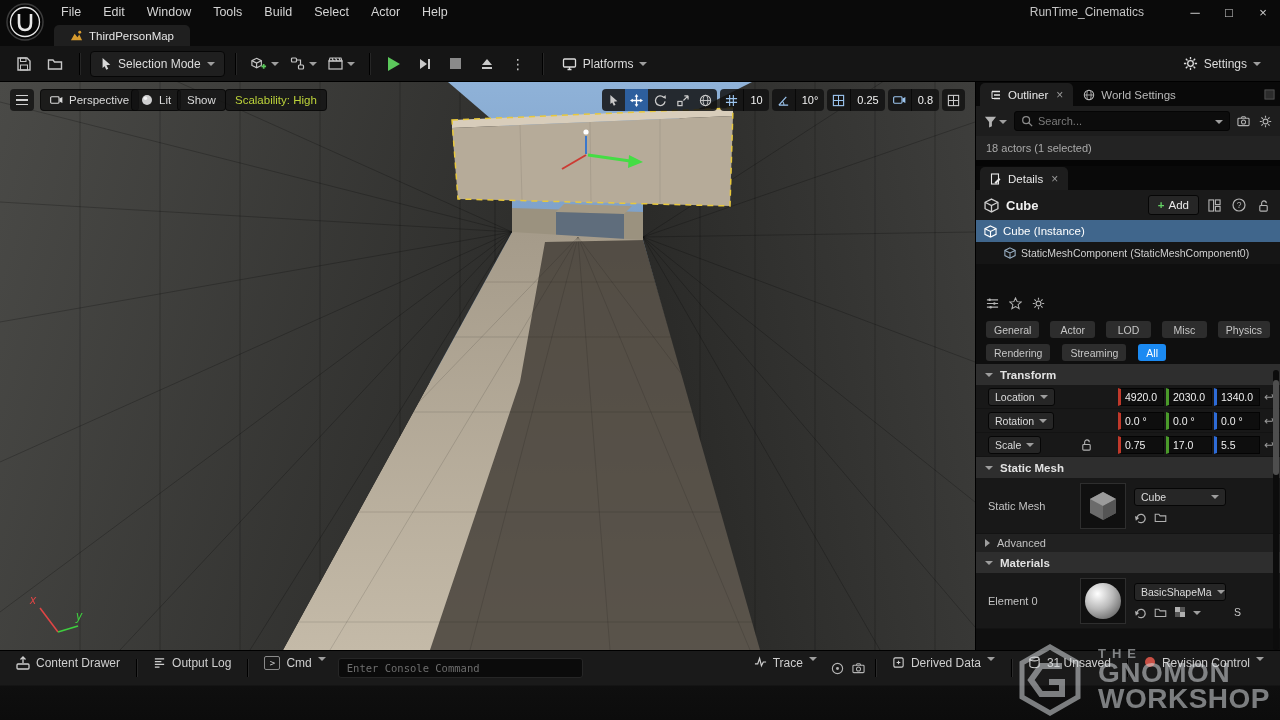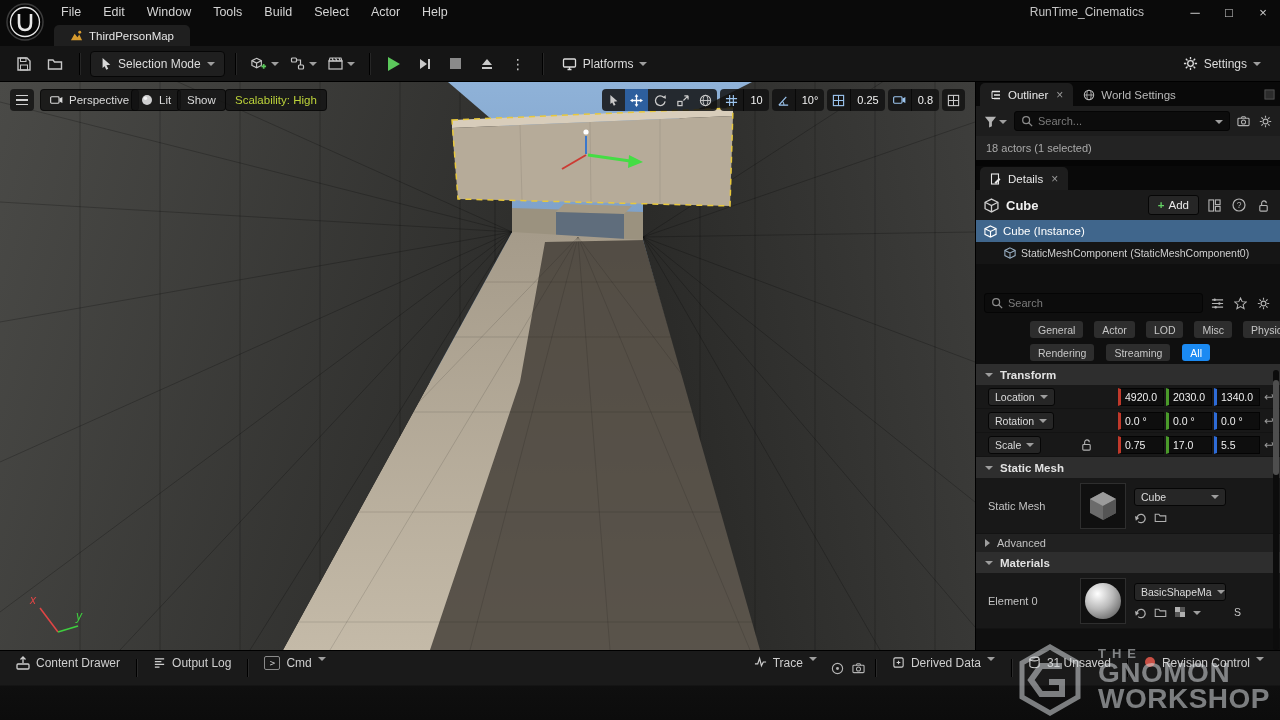--- a/index.html
+++ b/index.html
@@ -84,21 +84,21 @@
   .det-title { color:#f0f0f0; font-size:13px; font-weight:bold; }
   .add-btn { margin-left:auto; height:20px; display:flex; align-items:center; gap:4px; background:#262626;
              border:1px solid #060606; border-radius:3px; padding:0 9px; color:#e8e8e8; font-size:11.5px; }
   .add-btn .plus { color:#63cf63; font-weight:bold; }
   .inst-row { height:22px; background:#40668c; display:flex; align-items:center; gap:6px; padding:0 8px;
               color:#fff; font-size:11.5px; flex:none; }
   .comp-row { height:22px; background:#151515; display:flex; align-items:center; gap:5px; padding:0 8px 0 28px;
               color:#cfcfcf; font-size:10.5px; flex:none; white-space:nowrap; overflow:hidden; }
   .det-gap { height:24px; background:#0f0f0f; flex:none; }
   .det-search { height:30px; display:flex; align-items:center; gap:6px; padding:0 8px; flex:none; }
-  .chips { display:flex; gap:11px; padding:3px 10px; flex:none;margin-left:44px; }
+  .chips { display:flex; gap:11px; padding:3px 10px; flex:none; }
   .chip { height:17px; background:#2d2d2d; border-radius:3px; display:flex; align-items:center; justify-content:center;
           color:#c6c6c6; font-size:10.5px; padding:0 8px; }
   .chips.r1 .chip { flex:1; }
   .chips.r2 { gap:12px; }
   .chip.active { background:#1b8af2; color:#fff; }
   .sec-h { height:21px; background:#2e2e2e; display:flex; align-items:center; gap:7px; padding:0 9px;
            color:#e2e2e2; font-size:11.5px; font-weight:bold; flex:none; }
   .prop-row { height:24px; background:#181818; display:flex; align-items:center; padding:0 6px 0 12px;
               border-bottom:1px solid #131313; flex:none; }
   .plabel { width:92px; flex:none; display:flex; align-items:center; font-size:11px; color:#c2c2c2; }
@@ -622,27 +622,20 @@
       <svg class="ic" width="12" height="12" viewBox="0 0 14 14">
         <path d="M7 1 L13 4 V10 L7 13 L1 10 V4 Z" fill="none" stroke="#9ab0c4" stroke-width="1.2"></path>
         <path d="M1 4 L7 7 L13 4 M7 7 V13" fill="none" stroke="#9ab0c4" stroke-width="1.2"></path>
       </svg>
       <span>StaticMeshComponent (StaticMeshComponent0)</span>
     </div>
 
     <div class="det-gap"></div>
 
     <div class="det-search">
-      <div class="searchbox">
-        <svg class="ic" width="12" height="12" viewBox="0 0 14 14">
-          <circle cx="6" cy="6" r="4" fill="none" stroke="#8b8b8b" stroke-width="1.5"></circle>
-          <line x1="9" y1="9" x2="13" y2="13" stroke="#8b8b8b" stroke-width="1.5"></line>
-        </svg>
-        <input placeholder="Search" style="">
-      </div>
       <div class="icon-btn">
         <svg class="ic" width="13" height="13" viewBox="0 0 14 14">
           <path d="M1 3 h12 M1 7 h12 M1 11 h12" stroke="currentColor" stroke-width="1.3"></path>
           <circle cx="4" cy="3" r="1.3" fill="currentColor"></circle>
             <circle cx="9" cy="7" r="1.3" fill="currentColor"></circle>
             <circle cx="5" cy="11" r="1.3" fill="currentColor"></circle>
         </svg>
       </div>
       <div class="icon-btn">
         <svg class="ic" width="13" height="13" viewBox="0 0 14 14">
@@ -842,20 +835,21 @@
           <path d="M2 3 h10 M2 6 h7 M2 9 h10 M2 12 h5" stroke="currentColor" stroke-width="1.3"></path>
         </svg>
         <span>Output Log</span>
       </div>
       <div class="sb-sep"></div>
       <div class="sb-btn">
         <span class="cmd-ic">&gt;</span>
         <span>Cmd</span>
         <i class="caret-down"></i>
       </div>
+      <input class="console-input" placeholder="Enter Console Command" style="">
 
       <div class="sb-right">
         <div class="sb-btn">
           <svg class="ic" width="13" height="12" viewBox="0 0 14 12">
             <polyline points="1,8 4,8 6,2 8,10 10,6 13,6" fill="none" stroke="currentColor" stroke-width="1.3"></polyline>
           </svg>
           <span>Trace</span>
           <i class="caret-down"></i>
         </div>
         <div class="icon-btn">

